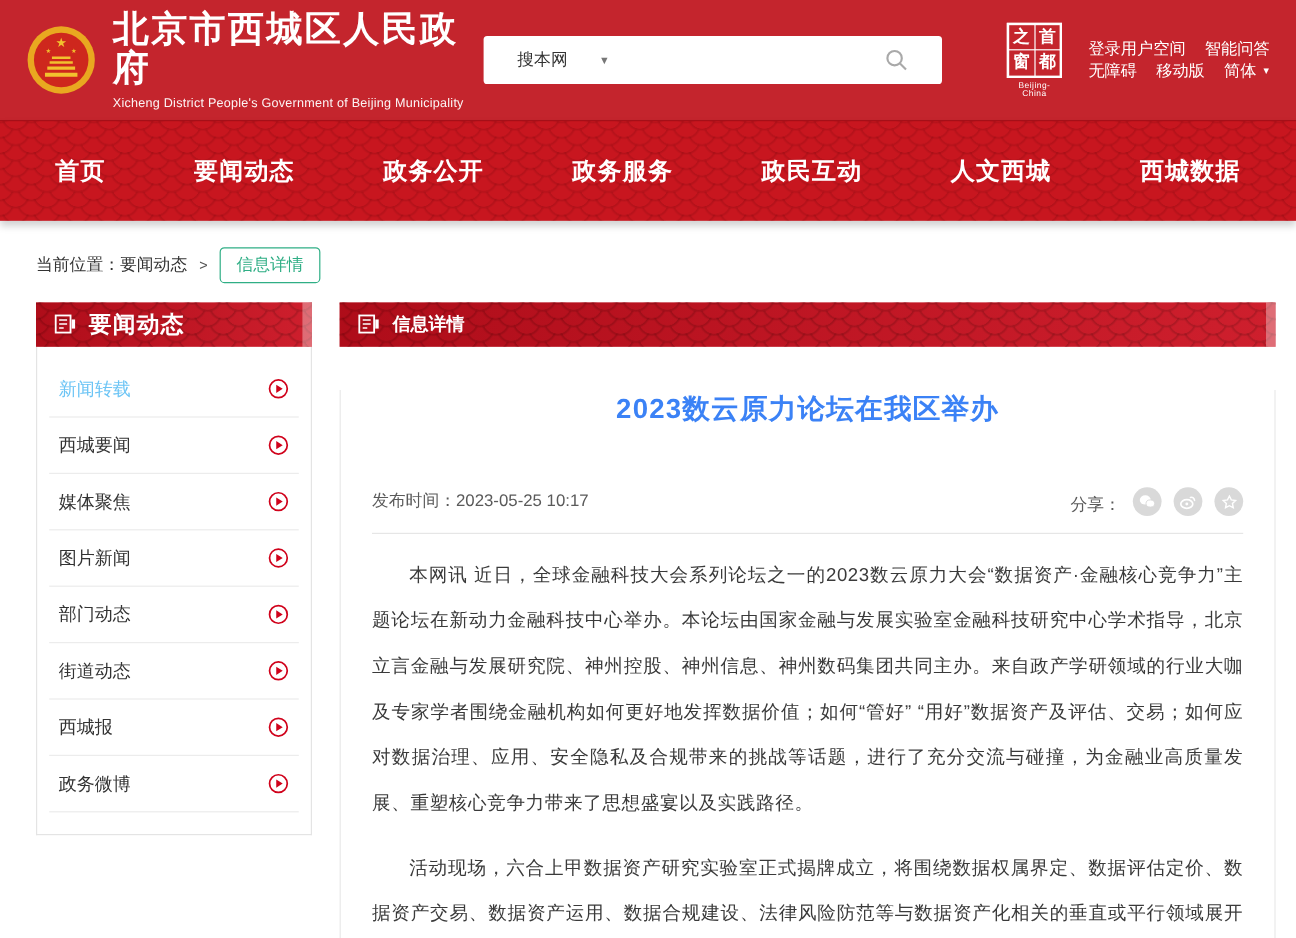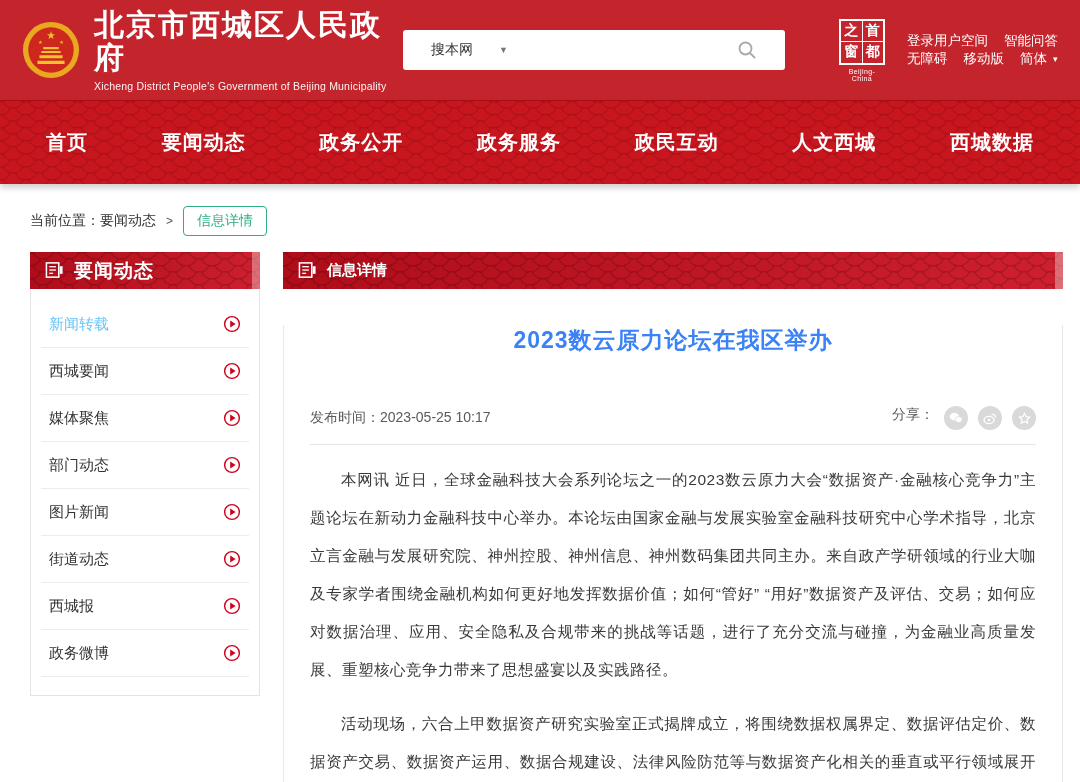--- a/index.html
+++ b/index.html
@@ -78,21 +78,21 @@
 
   
   .content { flex:1; min-width:0; }
   .content .bar-title { font-size:15px; }
   .article-box { border:1px solid #e9e9e9; border-top:none; background:#fff;
     padding:0 26px 40px; min-height:444px; }
   .article-title { margin-top:36px; text-align:center; font-size:23px; font-weight:700; color:#3b82f6;
     letter-spacing:1px; }
   .article-meta { margin-top:50px; display:flex; justify-content:space-between; align-items:center;
     font-size:14px; color:#5a5a5a; }
-  .share { display:flex; align-items:flex-start; gap:10px; }
+  .share { display:flex; align-items:flex-end; gap:10px; }
   .share-circle { width:24px; height:24px; border-radius:50%; background:#d9d9d9;
     display:flex; align-items:center; justify-content:center; cursor:pointer; }
   .meta-divider { border-bottom:1px solid #e6e6e6; margin-top:14px; }
   .article-body p { font-size:15.5px; line-height:38px; color:#3a3a3a; text-indent:2em;
     margin-top:16px; text-align:justify; letter-spacing:.5px; }
 </style>
 </head>
 <body>
 
 <header class="top-header">
@@ -195,28 +195,28 @@
         </svg>
       </li>
       <li class="side-item">
         <span class="label">媒体聚焦</span>
         <svg class="arrow-icon" viewBox="0 0 20 20">
           <circle cx="10" cy="10" r="8.2" fill="none" stroke="#d0021b" stroke-width="1.6"></circle>
           <polygon points="8,6.2 14,10 8,13.8" fill="#d0021b"></polygon>
         </svg>
       </li>
       <li class="side-item">
+        <span class="label">图片新闻</span>
+        <svg class="arrow-icon" viewBox="0 0 20 20">
+          <circle cx="10" cy="10" r="8.2" fill="none" stroke="#d0021b" stroke-width="1.6"></circle>
+          <polygon points="8,6.2 14,10 8,13.8" fill="#d0021b"></polygon>
+        </svg>
+      </li>
+      <li class="side-item">
         <span class="label">部门动态</span>
-        <svg class="arrow-icon" viewBox="0 0 20 20">
-          <circle cx="10" cy="10" r="8.2" fill="none" stroke="#d0021b" stroke-width="1.6"></circle>
-          <polygon points="8,6.2 14,10 8,13.8" fill="#d0021b"></polygon>
-        </svg>
-      </li>
-      <li class="side-item">
-        <span class="label">图片新闻</span>
         <svg class="arrow-icon" viewBox="0 0 20 20">
           <circle cx="10" cy="10" r="8.2" fill="none" stroke="#d0021b" stroke-width="1.6"></circle>
           <polygon points="8,6.2 14,10 8,13.8" fill="#d0021b"></polygon>
         </svg>
       </li>
       <li class="side-item">
         <span class="label">街道动态</span>
         <svg class="arrow-icon" viewBox="0 0 20 20">
           <circle cx="10" cy="10" r="8.2" fill="none" stroke="#d0021b" stroke-width="1.6"></circle>
           <polygon points="8,6.2 14,10 8,13.8" fill="#d0021b"></polygon>

